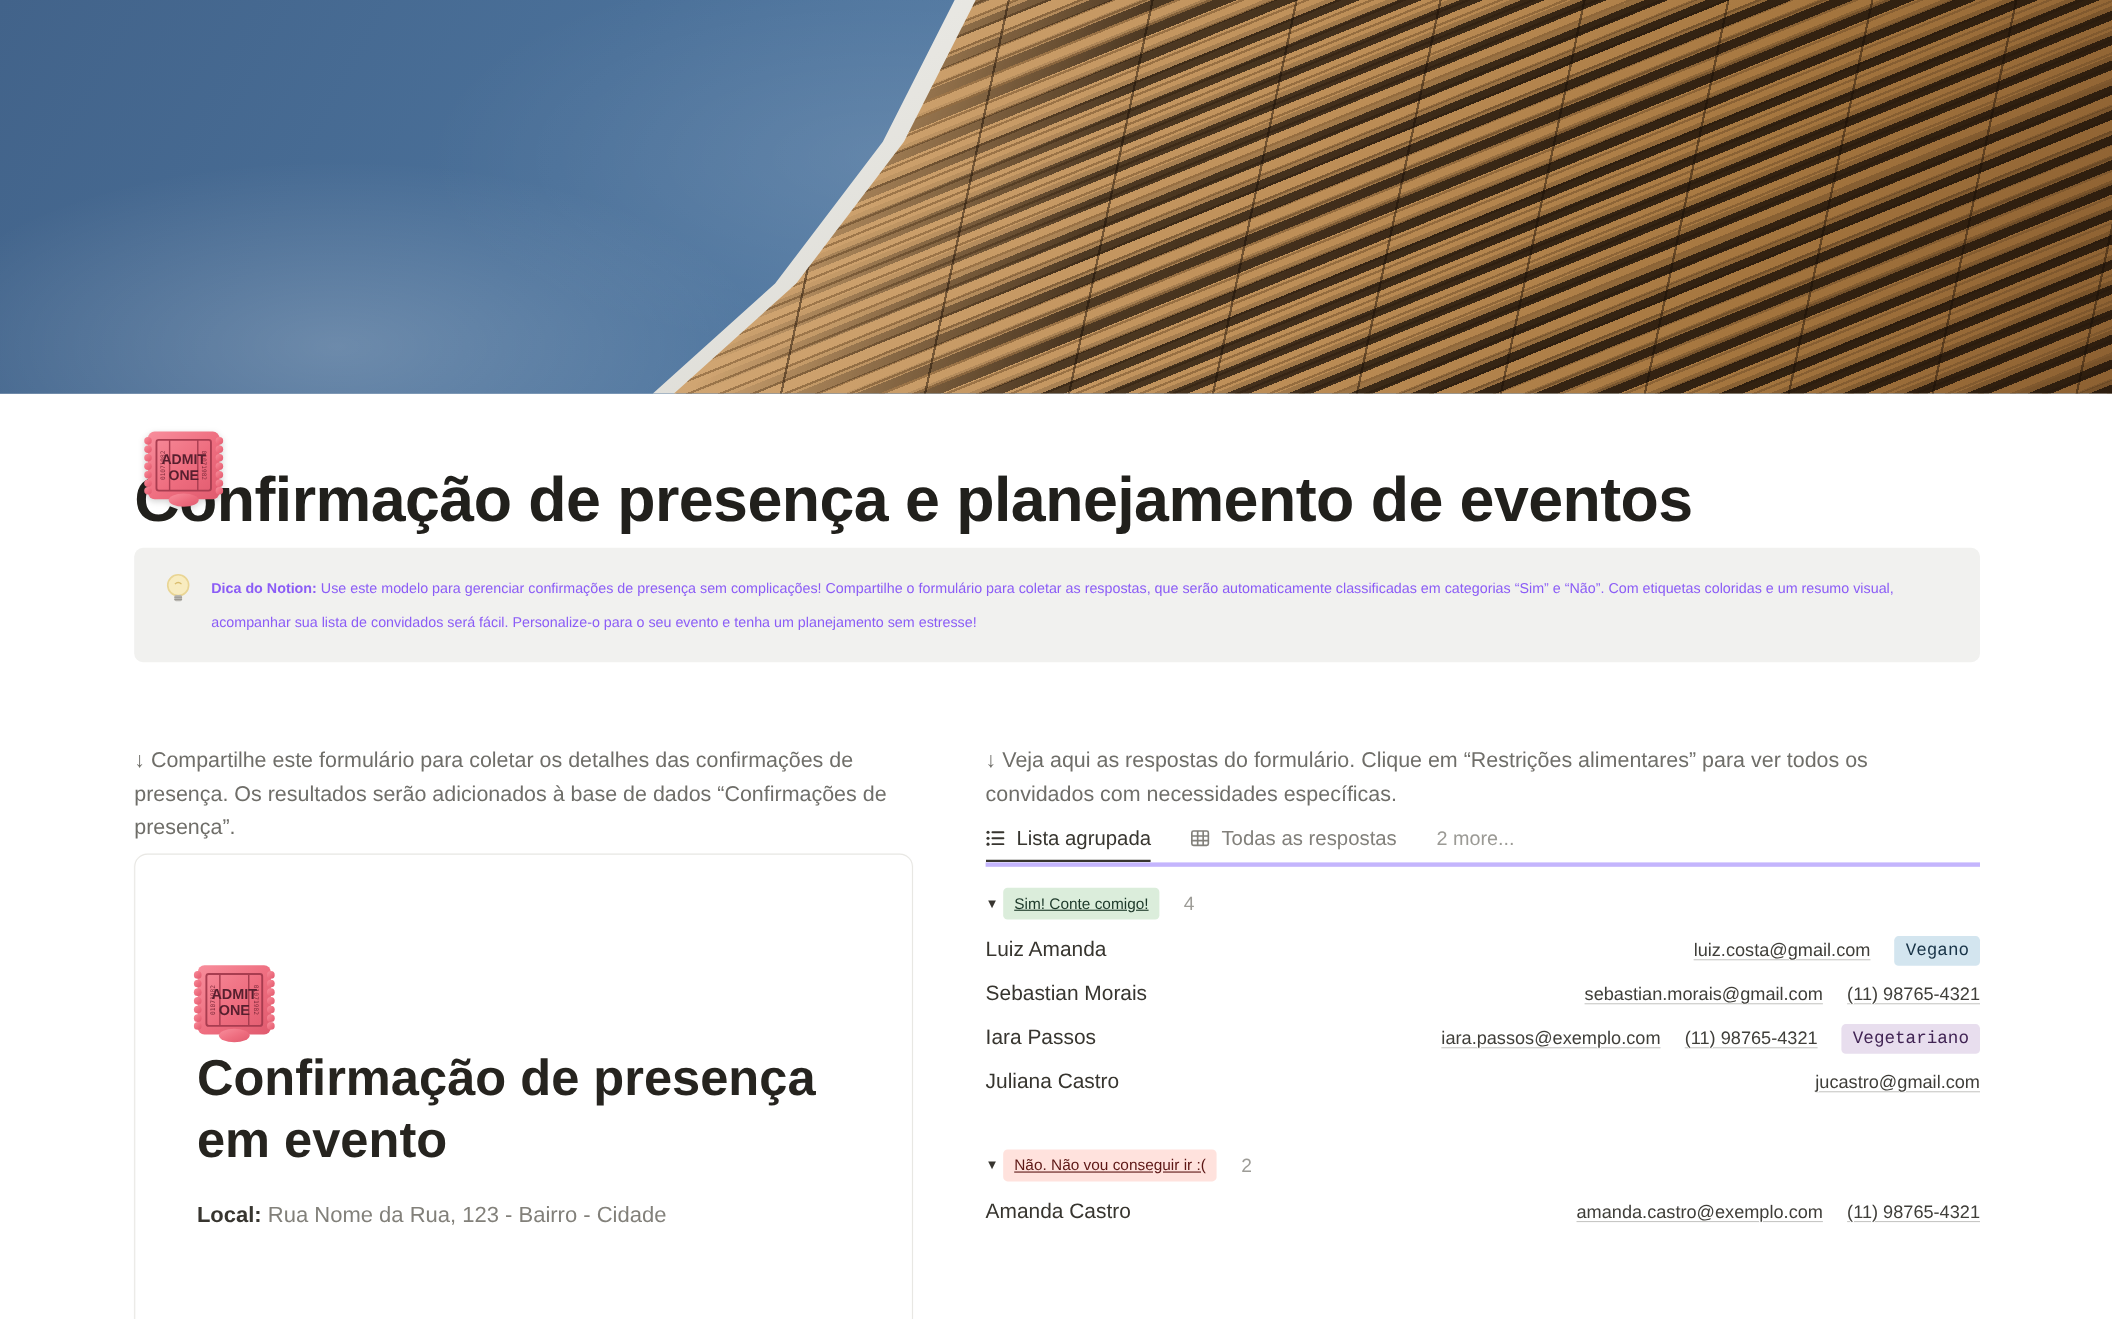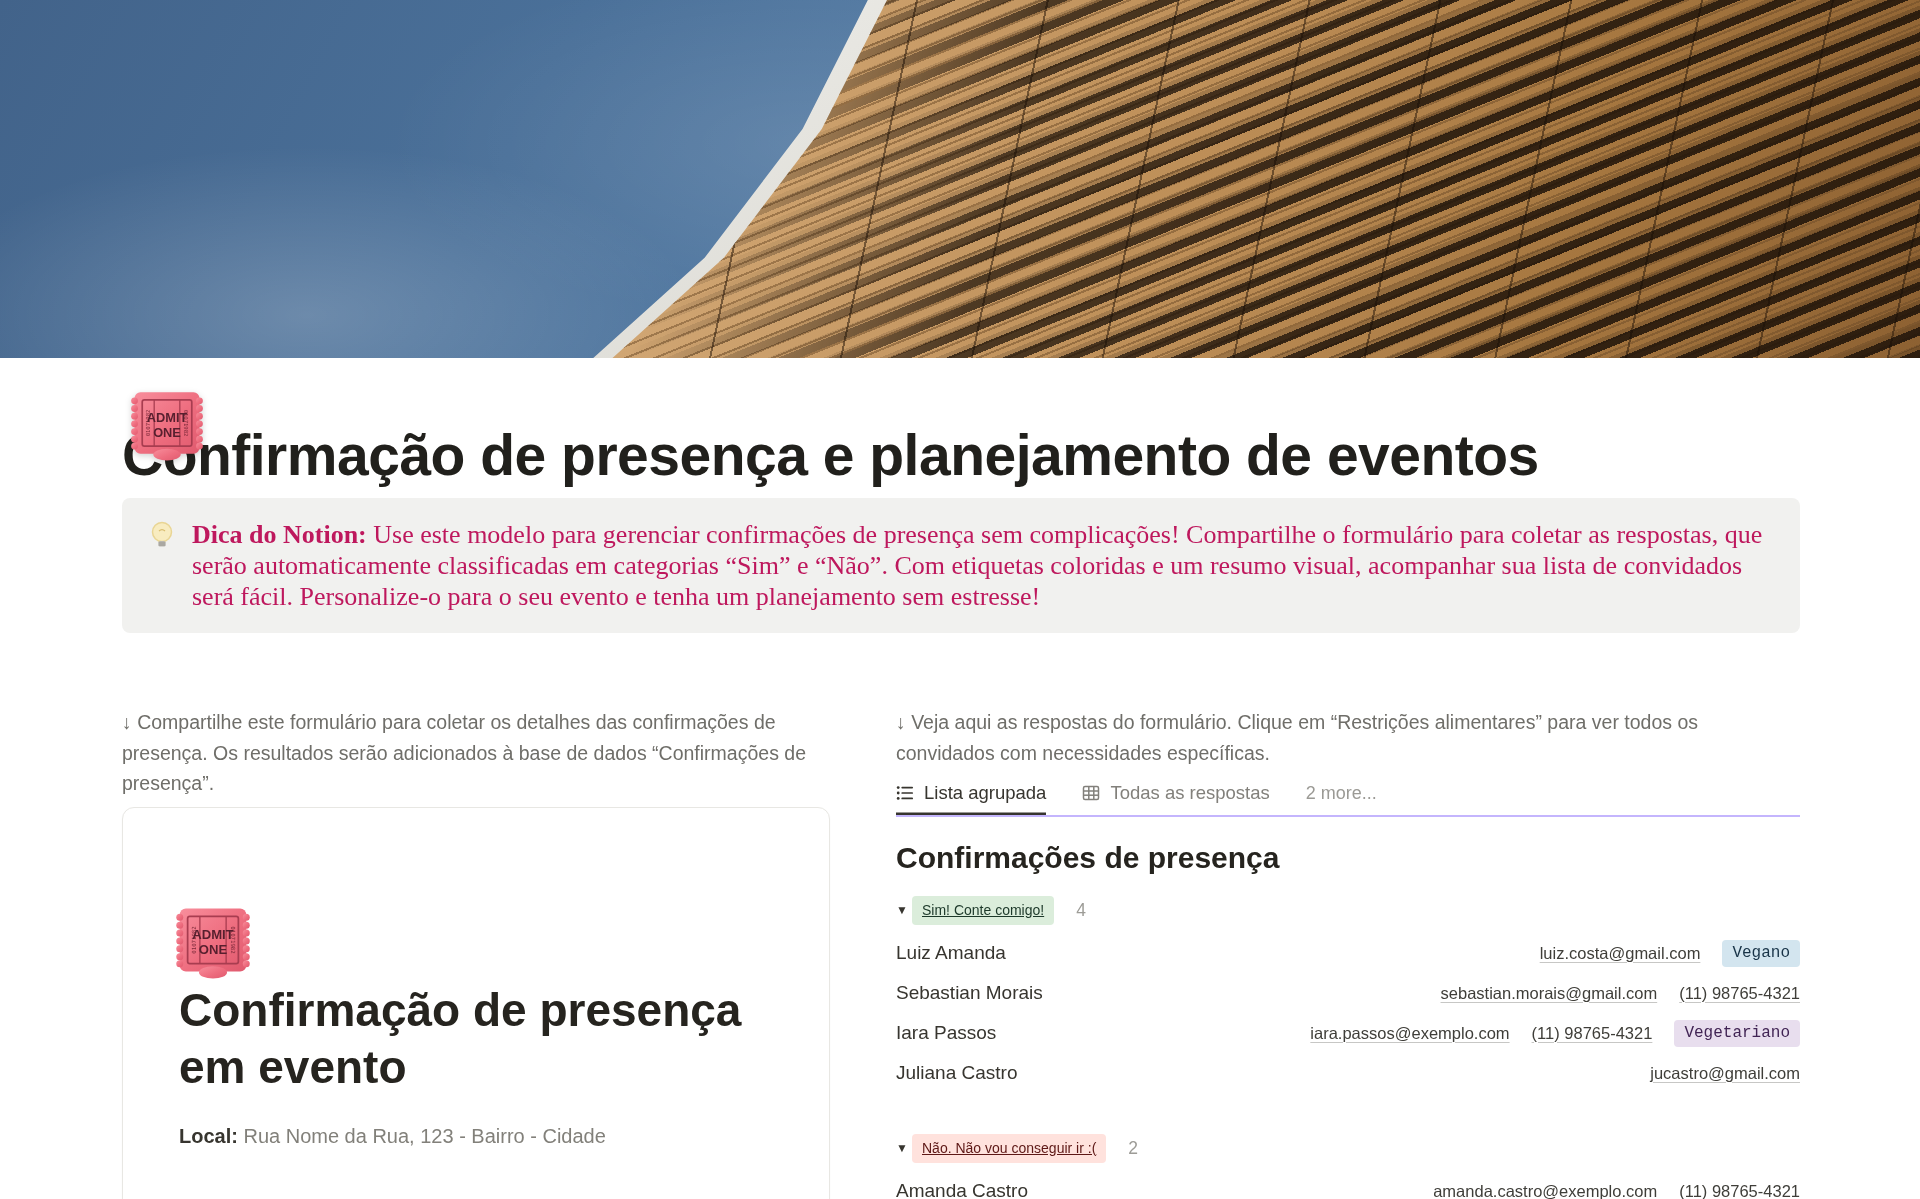--- a/index.html
+++ b/index.html
@@ -35,40 +35,40 @@
   .page-icon { position:absolute; top:-42px; left:126px; width:82px; height:82px; cursor:pointer;
     filter:drop-shadow(0 2px 3px rgba(0,0,0,.18)); }
   .page-icon svg, .card-icon svg { width:100%; height:100%; display:block; }
 
   h1.page-title { margin-top:66px; font-size:57px; line-height:62px; font-weight:700;
     color:#21201c; letter-spacing:-.5px; }
 
   .callout { margin-top:12px; background:#f1f1ef; border-radius:8px; padding:21px 26px;
     display:flex; gap:16px; }
   .callout .bulb { flex:0 0 28px; width:28px; height:30px; margin-top:2px; }
-  .callout p { font-size:26px; line-height:31px; color:#be185d;font-family:Liberation Serif, serif; }
+  .callout p { font-size:13px; line-height:31px; color:#8b5cf6; }
   .callout strong { font-weight:700; }
 
   .columns { display:flex; gap:66px; margin-top:74px; }
   .col-left { width:708px; flex:0 0 708px; }
   .col-right { flex:1; min-width:0; }
 
   .intro { font-size:19.5px; line-height:30.5px; color:#6f6e69; }
 
   
   .form-card { margin-top:8px; background:#fff; border:1px solid #e8e7e3; border-radius:12px;
     padding:90px 56px 60px 56px; height:560px; box-shadow:0 1px 2px rgba(0,0,0,.03); cursor:pointer; }
   .card-icon { width:84px; height:84px; margin-left:-8px; }
   .form-card h2 { font-size:46px; line-height:57px; font-weight:700; color:#26241f; }
   .form-card .local { margin-top:26px; font-size:20px; line-height:28px; color:#82807a; }
   .form-card .local strong { color:#37352f; font-weight:700; }
 
   
   .tabs { margin-top:14px; display:flex; align-items:flex-end; gap:36px;
-    border-bottom:2px solid #c4b5fd; }
+    border-bottom:4px solid #c4b5fd; }
   .tab { display:flex; align-items:center; gap:10px; padding-bottom:11px; font-size:18.5px;
     color:#82807b; cursor:pointer; white-space:nowrap; }
   .tab svg { width:18px; height:18px; }
   .tab.active { color:#37352f; font-weight:500; box-shadow:inset 0 -2.5px 0 #37352f; }
   .tab-more { padding-bottom:11px; font-size:18px; color:#9b9a95; cursor:pointer; }
 
   h3.db-title { margin-top:22px; font-size:30px; line-height:38px; font-weight:700; color:#26241f; cursor:pointer; }
 
   
   .group-header { margin-top:18px; display:flex; align-items:center; height:30px; }
@@ -205,21 +205,20 @@
                 <line x1="1.5" y1="11.2" x2="16.5" y2="11.2"></line>
               <line x1="6.8" y1="2.5" x2="6.8" y2="15.5"></line>
                 <line x1="11.8" y1="2.5" x2="11.8" y2="15.5"></line>
             </g>
           </svg>
           <span>Todas as respostas</span>
         </div>
         <div class="tab-more">2 more...</div>
       </div>
 
-      <h3 class="db-title">Confirmações de presença</h3>
 
       <div class="group-header">
         <span class="toggle">▼</span>
         <span class="group-chip green">Sim! Conte comigo!</span>
         <span class="group-count">4</span>
       </div>
       <div class="rows">
         <div class="row">
           <span class="name">Luiz Amanda</span>
           <span class="right">

